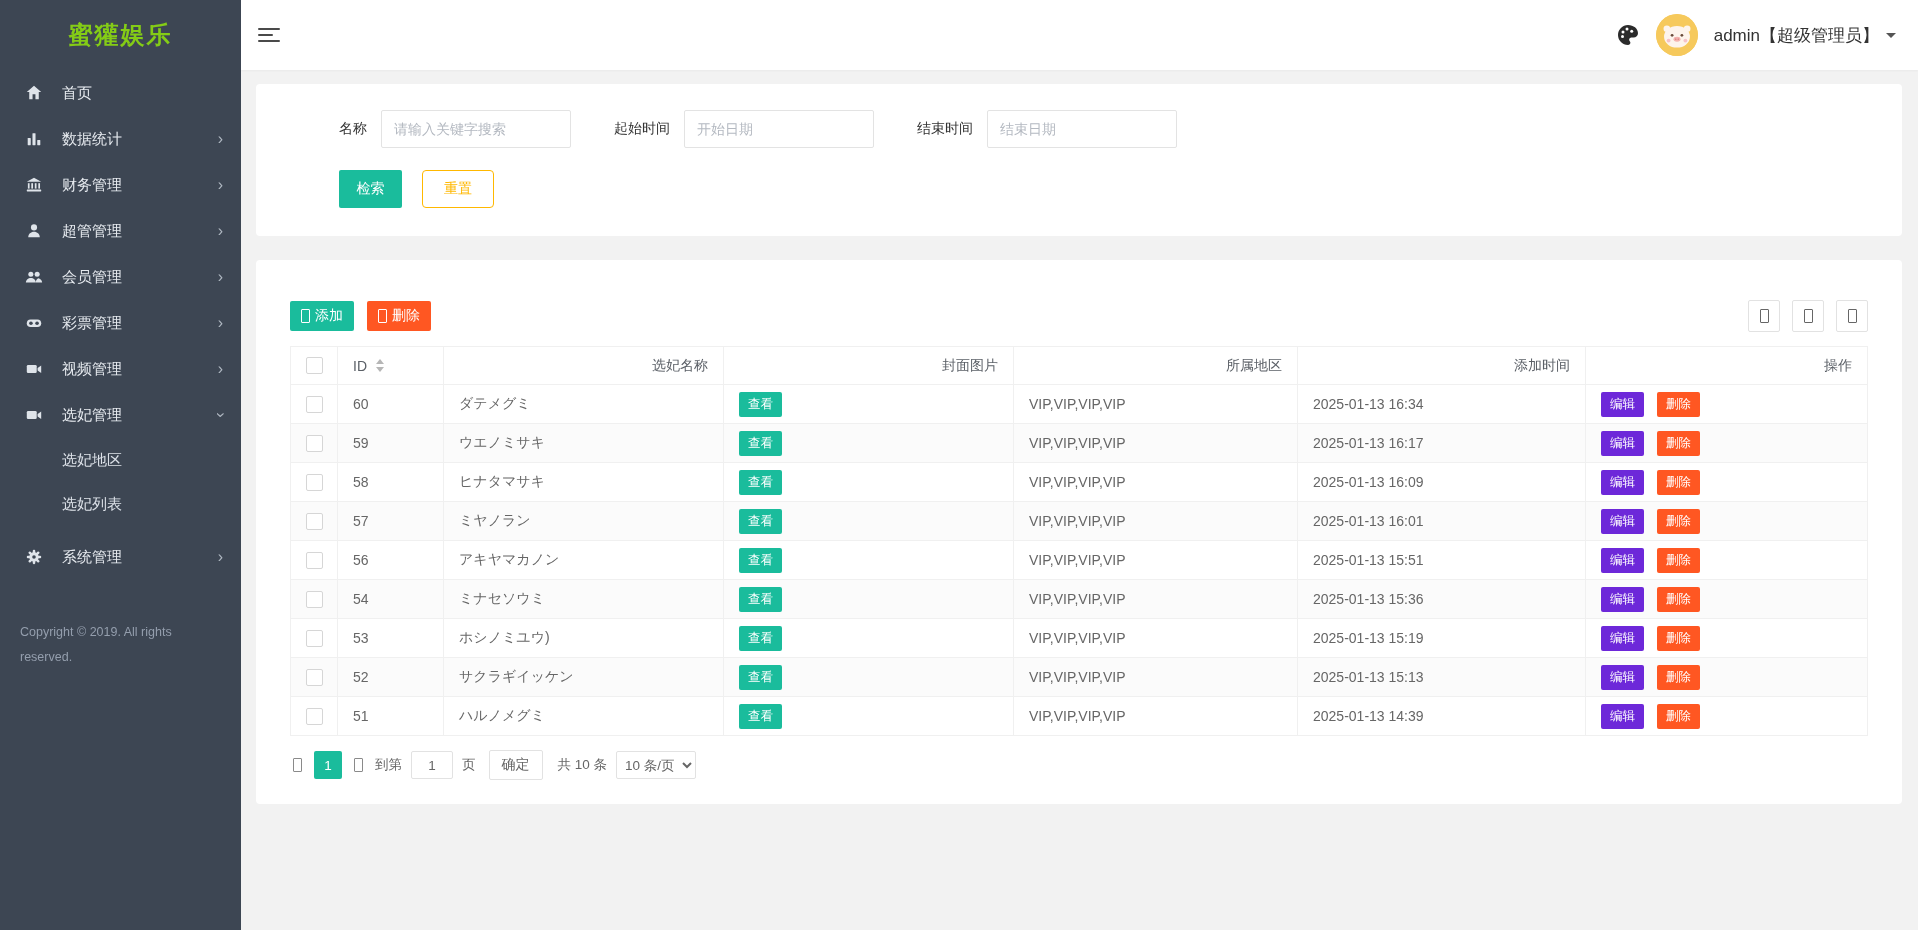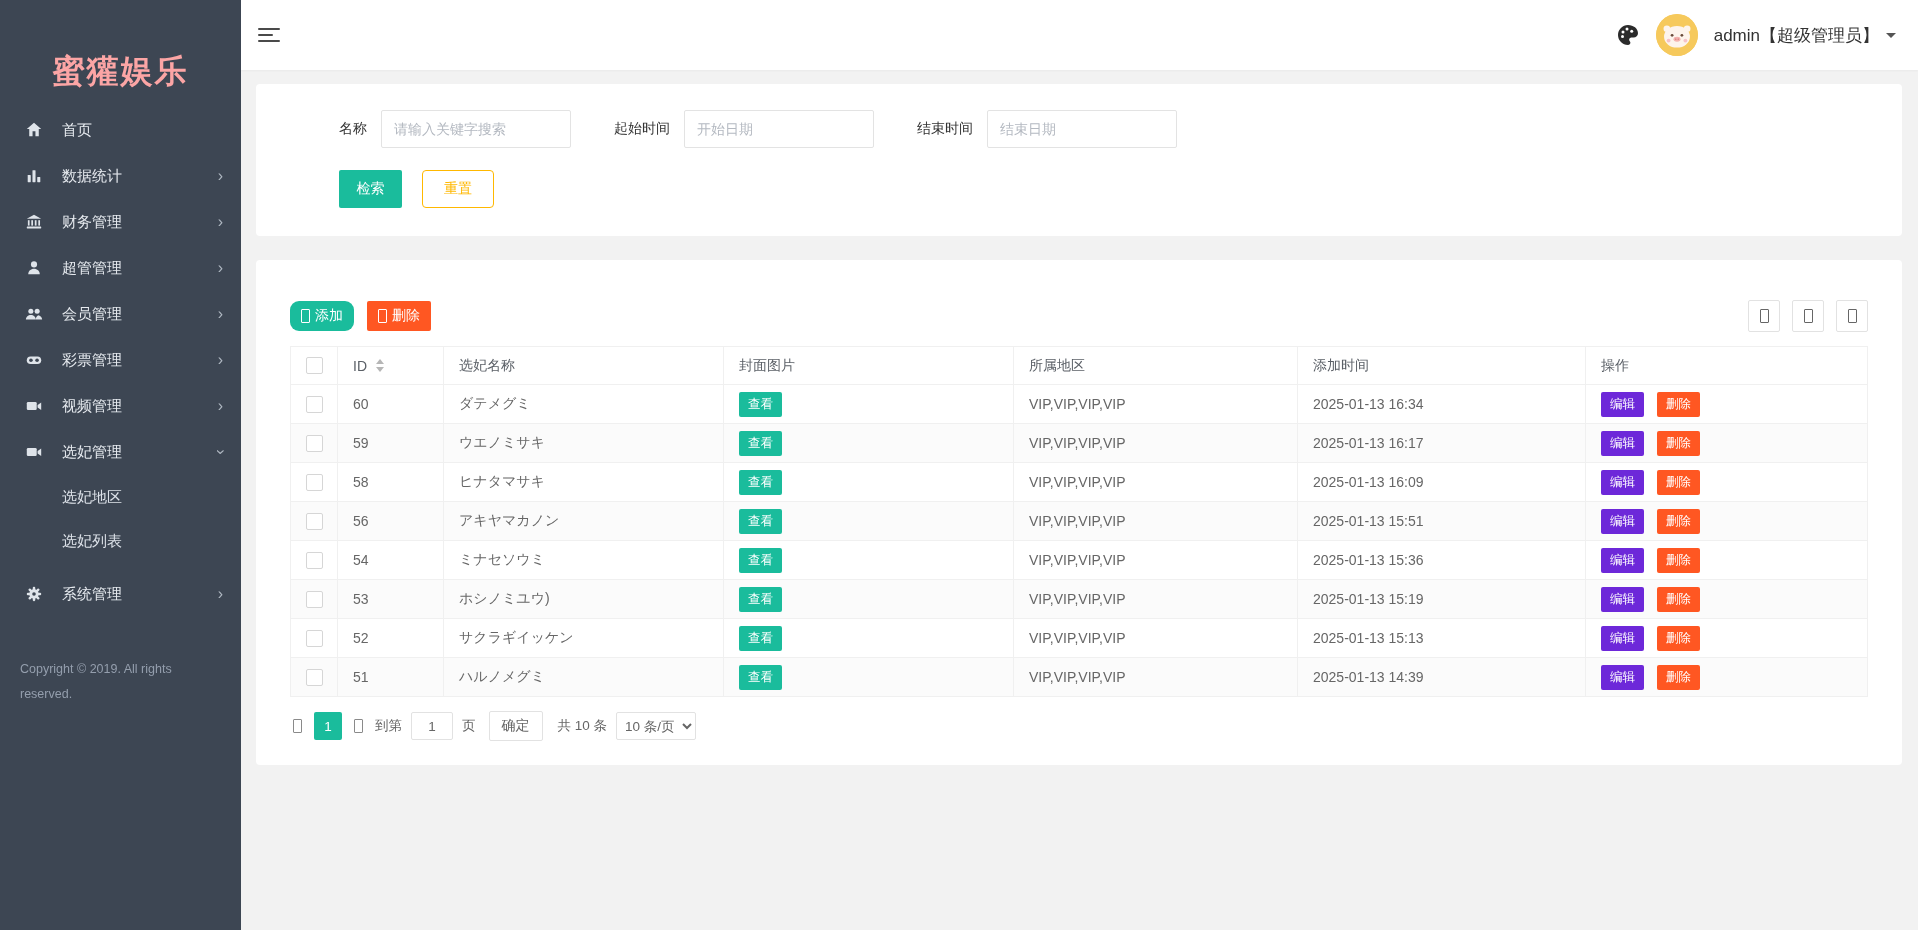--- a/index.html
+++ b/index.html
@@ -2,21 +2,21 @@
 <html><head>
 <meta charset="utf-8">
 <style>
   * { margin:0; padding:0; box-sizing:border-box; }
   html,body { width:1918px; height:930px; overflow:hidden;
     font-family:"Liberation Sans","DejaVu Sans",sans-serif; background:#f2f2f2; }
   .app { display:flex; width:100%; height:100%; }
 
   
   .sidebar { width:241px; min-width:241px; height:100%; background:#3d4653; color:#e8ecf1; display:flex; flex-direction:column; }
-  .logo { height:70px; display:flex; align-items:center; justify-content:center; font-size:32px; font-weight:bold; color:#fca5a5; letter-spacing:2px;margin-top:37px; }
+  .logo { height:70px; display:flex; align-items:center; justify-content:center; font-size:24px; font-weight:bold; color:#84cc16; letter-spacing:2px; }
   .menu { flex:0 0 auto; }
   .menu-item { height:46px; display:flex; align-items:center; padding:0 18px 0 24px; cursor:pointer; font-size:15px; color:#e6eaef; }
   .mi-icon { width:20px; height:20px; margin-right:18px; display:inline-flex; align-items:center; justify-content:center; }
   .mi-icon svg { width:18px; height:18px; }
   .mi-label { flex:1; }
   .mi-chevron { color:#aeb6c0; font-size:16px; line-height:1; }
   .mi-chevron.down { transform:rotate(90deg); }
   .submenu .menu-item { padding-left:62px; height:44px; font-size:15px; color:#dde2e9; }
   .copyright { margin-top:40px; padding:0 20px; font-size:12.5px; color:#949ead; line-height:2.0; width:210px; }
 
@@ -45,30 +45,30 @@
   .text-input::placeholder { color:#b4b9c1; }
   .btn-row { margin-top:22px; display:flex; gap:20px; }
   .btn { border:none; border-radius:2px; cursor:pointer; font-size:14px; display:inline-flex; align-items:center; justify-content:center;
     font-family:"Liberation Sans","DejaVu Sans",sans-serif; }
   .btn-search { background:#1abc9c; color:#fff; width:63px; height:38px; }
   .btn-reset { background:#fff; color:#ffb800; border:1px solid #ffb800; width:72px; height:38px; border-radius:4px; }
 
   
   .table-panel { padding:40px 34px 24px 34px; margin-bottom:24px; }
   .toolbar { display:flex; align-items:center; margin-bottom:14px; }
-  .btn-add { background:#1abc9c; color:#fff; height:30px; padding:0 11px; gap:5px;border-radius:9px; }
+  .btn-add { background:#1abc9c; color:#fff; height:30px; padding:0 11px; gap:5px; }
   .btn-del { background:#ff5722; color:#fff; height:30px; padding:0 11px; gap:5px; margin-left:13px; }
   .tofu { display:inline-block; width:9px; height:14px; border:1.5px solid currentColor; border-radius:1px; }
   .toolbar-right { margin-left:auto; display:flex; gap:12px; }
   .tool-sq { width:32px; height:32px; background:#fff; border:1px solid #e2e2e2; border-radius:2px; color:#666;
     display:inline-flex; align-items:center; justify-content:center; cursor:pointer; }
 
   table { width:100%; border-collapse:collapse; table-layout:fixed; }
   th,td { border:1px solid #f0f0f0; font-size:14px; color:#666; text-align:left; padding:0 15px; overflow:hidden; white-space:nowrap; }
-  thead th { height:38px; color:#5a5f66; font-weight:normal; background:#fff; }
+  thead th { height:38px; color:#5a5f66; font-weight:normal; background:#fff;text-align:right; }
   tbody td { height:39px; }
   tbody tr:nth-child(even) td { background:#fbfbfb; }
   .col-cb { width:47px; } .col-id { width:106px; } .col-name { width:280px; }
   .col-cover { width:290px; } .col-region { width:284px; } .col-time { width:288px; }
   td.cb-cell, th.cb-cell { text-align:center; padding:0; }
   .cbx { display:inline-block; width:17px; height:17px; border:1px solid #d6d6d6; border-radius:2px; background:#fff; vertical-align:middle; cursor:pointer; }
   .th-id { display:flex; align-items:center; gap:9px; }
   .sort { display:inline-flex; flex-direction:column; gap:3px; cursor:pointer; }
   .sort .up { width:0;height:0;border-left:4.5px solid transparent;border-right:4.5px solid transparent;border-bottom:5px solid #b6b6b6; }
   .sort .dn { width:0;height:0;border-left:4.5px solid transparent;border-right:4.5px solid transparent;border-top:5px solid #b6b6b6; }
@@ -373,20 +373,32 @@
             <td>ヒナタマサキ</td>
             <td><button class="btn btn-view">查看</button></td>
             <td>VIP,VIP,VIP,VIP</td>
             <td>2025-01-13 16:09</td>
             <td>
               <button class="btn btn-edit">编辑</button>
               <button class="btn btn-rowdel">删除</button>
             </td>
           </tr>
 
+          <tr>
+            <td class="cb-cell"><span class="cbx"></span></td>
+            <td>57</td>
+            <td>ミヤノラン</td>
+            <td><button class="btn btn-view">查看</button></td>
+            <td>VIP,VIP,VIP,VIP</td>
+            <td>2025-01-13 16:01</td>
+            <td>
+              <button class="btn btn-edit">编辑</button>
+              <button class="btn btn-rowdel">删除</button>
+            </td>
+          </tr>
 
           <tr>
             <td class="cb-cell"><span class="cbx"></span></td>
             <td>56</td>
             <td>アキヤマカノン</td>
             <td><button class="btn btn-view">查看</button></td>
             <td>VIP,VIP,VIP,VIP</td>
             <td>2025-01-13 15:51</td>
             <td>
               <button class="btn btn-edit">编辑</button>

